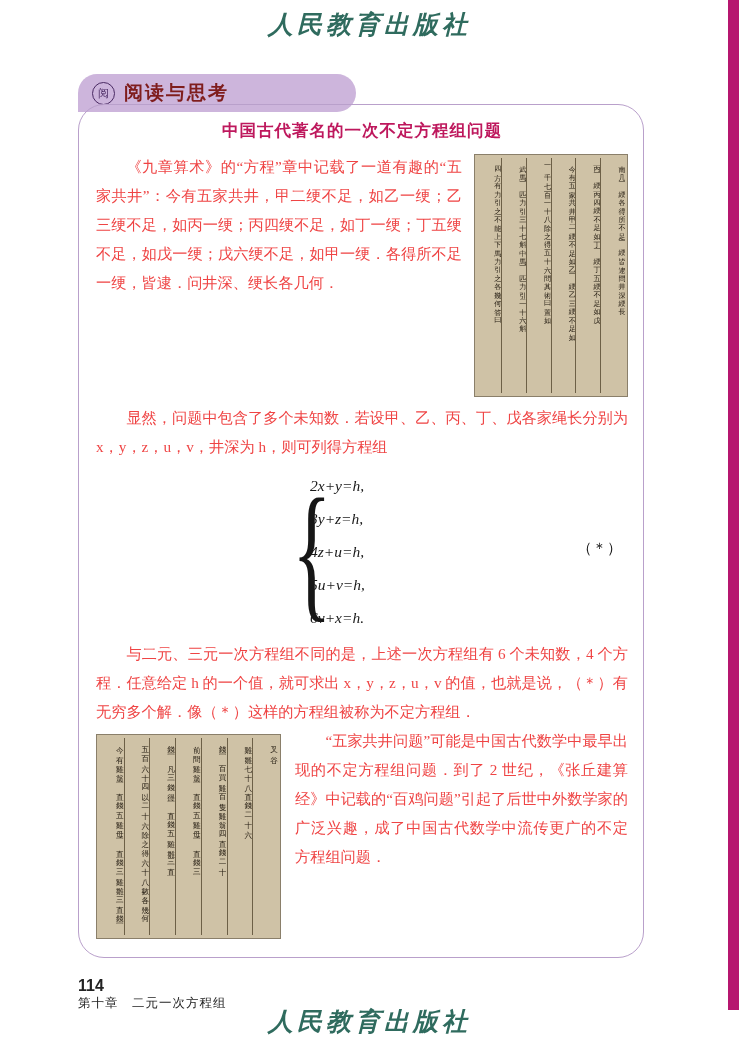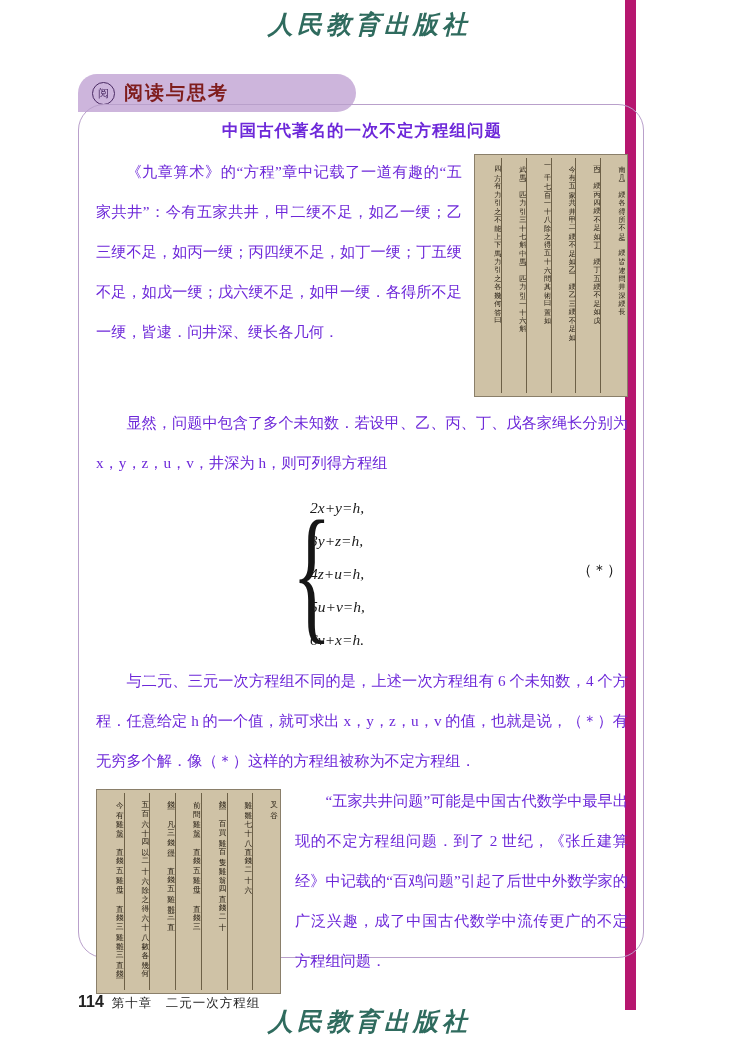--- a/index.html
+++ b/index.html
@@ -10,21 +10,21 @@
     width: 739px;
     height: 1044px;
     background: #ffffff;
     font-family: "Liberation Serif", "DejaVu Serif", serif;
     color: #1a1a1a;
     position: relative;
     overflow: hidden;
   }
   .page {
     position: relative;
-    width: 636px;
+    width: 739px;
     height: 1044px;
     box-sizing: border-box;
   }
 
   
   .publisher-mark {
     position: absolute;
     left: 0;
     width: 739px;
     text-align: center;
@@ -105,31 +105,31 @@
   .article {
     position: absolute;
     left: 96px;
     top: 120px;
     width: 532px;
   }
   .article-title {
     text-align: center;
     font-size: 16.5px;
     font-weight: bold;
-    color: #6d28d9;
+    color: #be185d;
     letter-spacing: 1px;
     margin-bottom: 10px;
   }
   p.body {
     font-size: 15.2px;
-    line-height: 40px;
+    line-height: 29px;
     text-align: justify;
     margin: 0;
     text-indent: 2em;
-    color: #6d28d9;
+    color: #ef4444;
   }
 
   
   .figure-top {
     float: right;
     width: 154px;
     height: 243px;
     margin: 2px 0 6px 12px;
     border: 1px solid #8a7f6a;
     box-sizing: border-box;
@@ -213,20 +213,21 @@
   
   .footer {
     position: absolute;
     left: 78px;
     bottom: 32px;
     font-family: "Liberation Sans", "DejaVu Sans", sans-serif;
     font-size: 13px;
     color: #222;
     display: flex;
     align-items: baseline;
+    flex-direction: column;
   }
   .footer .pageno {
     font-size: 16px;
     font-weight: bold;
     margin-right: 8px;
   }
   .footer .chap {
     font-size: 12.5px;
     letter-spacing: 1px;
     text-align: right;

